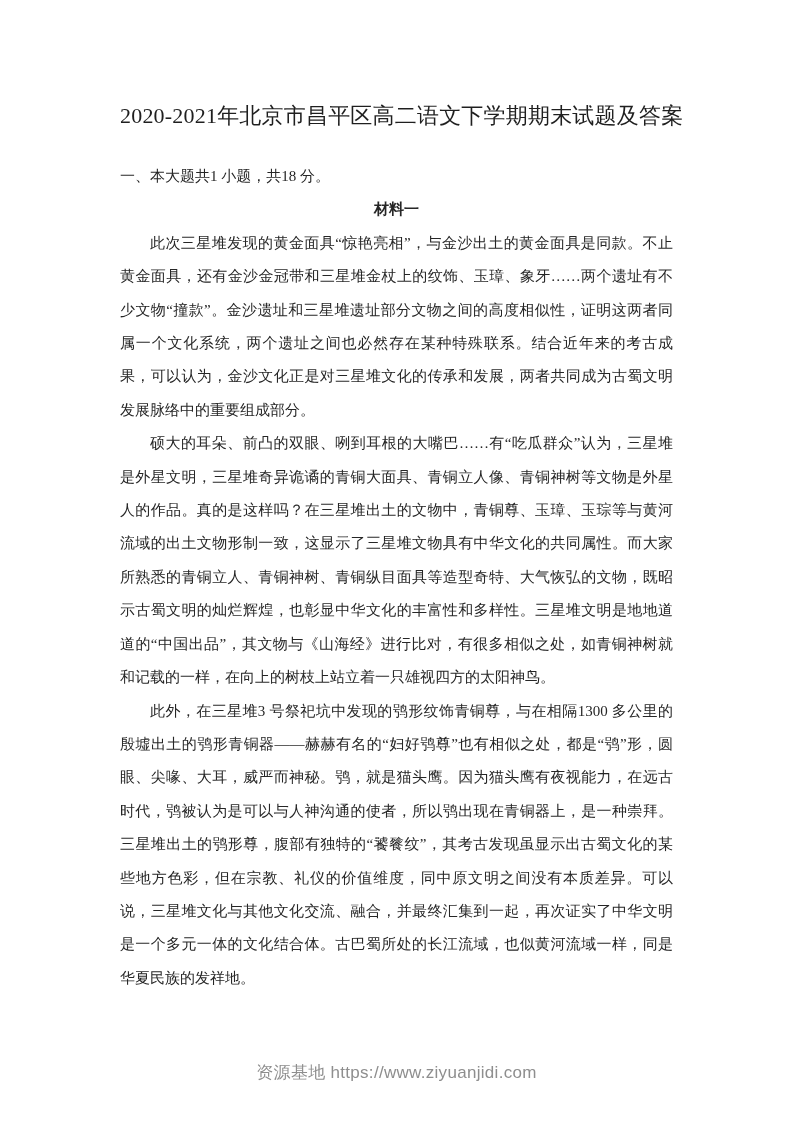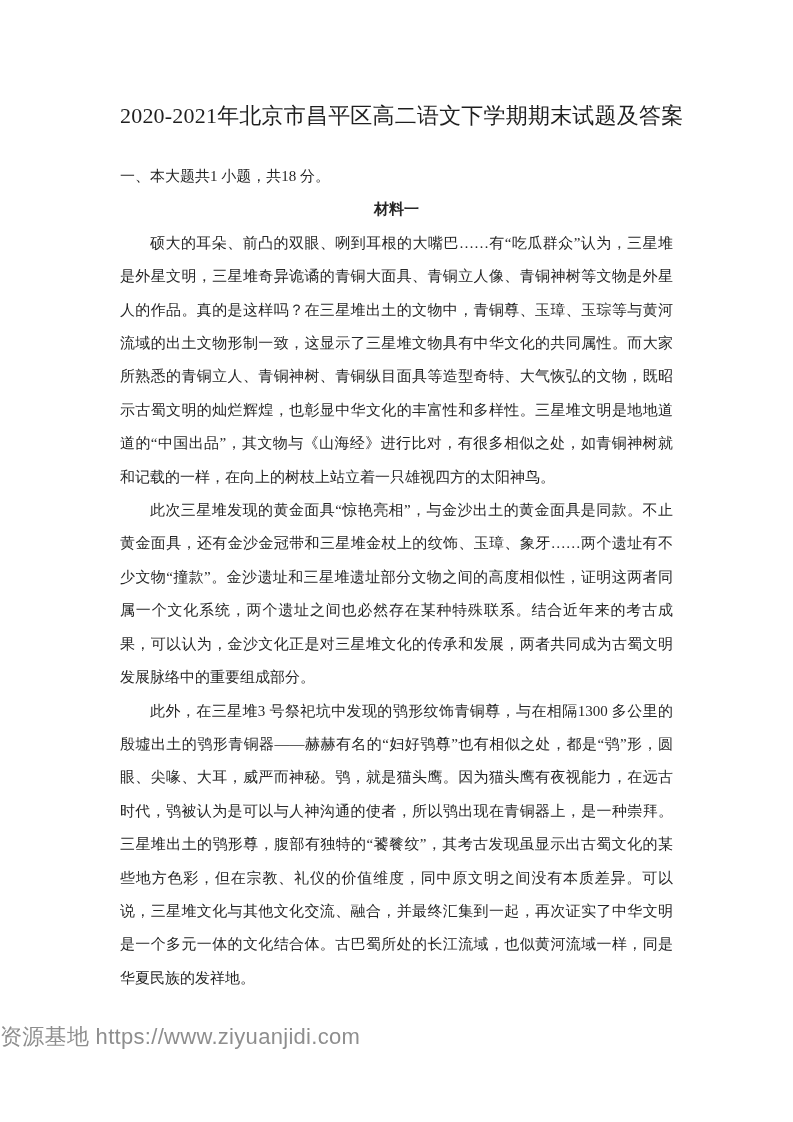--- a/index.html
+++ b/index.html
@@ -51,24 +51,24 @@
     font-weight: bold;
   }
   .para {
     margin: 0;
     text-indent: 2em;
   }
   .footer {
     position: absolute;
     left: 0;
     right: 0;
-    top: 1026px;
-    text-align: left;
+    top: 1062px;
+    text-align: center;
     font-family: "Liberation Sans", "DejaVu Sans", sans-serif;
-    font-size: 22px;
+    font-size: 17px;
     line-height: 22px;
     color: #8e8e8e;
     letter-spacing: 0.3px;
   }
   .footer .site-link {
     color: #8e8e8e;
     text-decoration: none;
     cursor: pointer;
   }
 </style>
@@ -80,23 +80,23 @@
 
     <h1 class="doc-title">2020-2021年北京市昌平区高二语文下学期期末试题及答案</h1>
 
     <div class="doc-body">
 
       <p class="meta-line">一、本大题共1 小题，共18 分。</p>
 
 
       <p class="material-heading">材料一</p>
 
+      <p class="para">此次三星堆发现的黄金面具“惊艳亮相”，与金沙出土的黄金面具是同款。不止黄金面具，还有金沙金冠带和三星堆金杖上的纹饰、玉璋、象牙……两个遗址有不少文物“撞款”。金沙遗址和三星堆遗址部分文物之间的高度相似性，证明这两者同属一个文化系统，两个遗址之间也必然存在某种特殊联系。结合近年来的考古成果，可以认为，金沙文化正是对三星堆文化的传承和发展，两者共同成为古蜀文明发展脉络中的重要组成部分。</p>
+
       <p class="para">硕大的耳朵、前凸的双眼、咧到耳根的大嘴巴……有“吃瓜群众”认为，三星堆是外星文明，三星堆奇异诡谲的青铜大面具、青铜立人像、青铜神树等文物是外星人的作品。真的是这样吗？在三星堆出土的文物中，青铜尊、玉璋、玉琮等与黄河流域的出土文物形制一致，这显示了三星堆文物具有中华文化的共同属性。而大家所熟悉的青铜立人、青铜神树、青铜纵目面具等造型奇特、大气恢弘的文物，既昭示古蜀文明的灿烂辉煌，也彰显中华文化的丰富性和多样性。三星堆文明是地地道道的“中国出品”，其文物与《山海经》进行比对，有很多相似之处，如青铜神树就和记载的一样，在向上的树枝上站立着一只雄视四方的太阳神鸟。</p>
-
-      <p class="para">此次三星堆发现的黄金面具“惊艳亮相”，与金沙出土的黄金面具是同款。不止黄金面具，还有金沙金冠带和三星堆金杖上的纹饰、玉璋、象牙……两个遗址有不少文物“撞款”。金沙遗址和三星堆遗址部分文物之间的高度相似性，证明这两者同属一个文化系统，两个遗址之间也必然存在某种特殊联系。结合近年来的考古成果，可以认为，金沙文化正是对三星堆文化的传承和发展，两者共同成为古蜀文明发展脉络中的重要组成部分。</p>
 
       <p class="para">此外，在三星堆3 号祭祀坑中发现的鸮形纹饰青铜尊，与在相隔1300 多公里的殷墟出土的鸮形青铜器——赫赫有名的“妇好鸮尊”也有相似之处，都是“鸮”形，圆眼、尖喙、大耳，威严而神秘。鸮，就是猫头鹰。因为猫头鹰有夜视能力，在远古时代，鸮被认为是可以与人神沟通的使者，所以鸮出现在青铜器上，是一种崇拜。三星堆出土的鸮形尊，腹部有独特的“饕餮纹”，其考古发现虽显示出古蜀文化的某些地方色彩，但在宗教、礼仪的价值维度，同中原文明之间没有本质差异。可以说，三星堆文化与其他文化交流、融合，并最终汇集到一起，再次证实了中华文明是一个多元一体的文化结合体。古巴蜀所处的长江流域，也似黄河流域一样，同是华夏民族的发祥地。</p>
 
 
     </div>
   </div>
 
   <div class="footer">
     <span class="site-link">资源基地 https://www.ziyuanjidi.com</span>
   </div>

